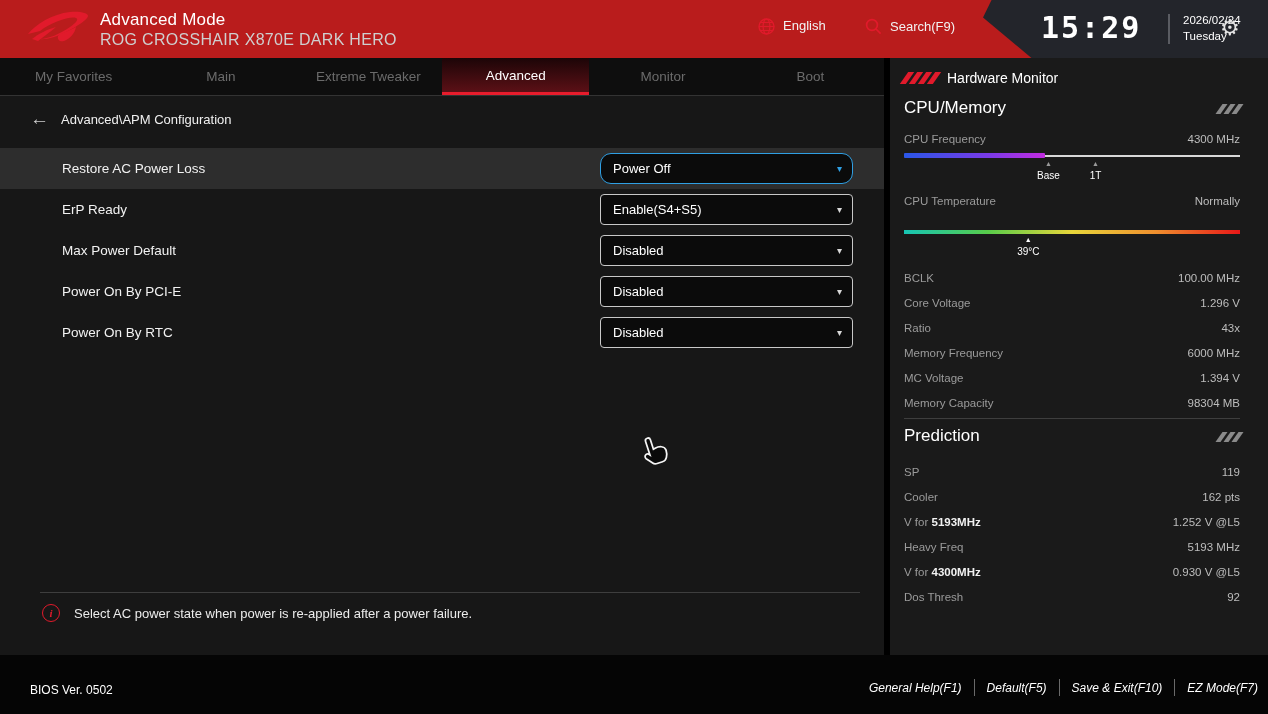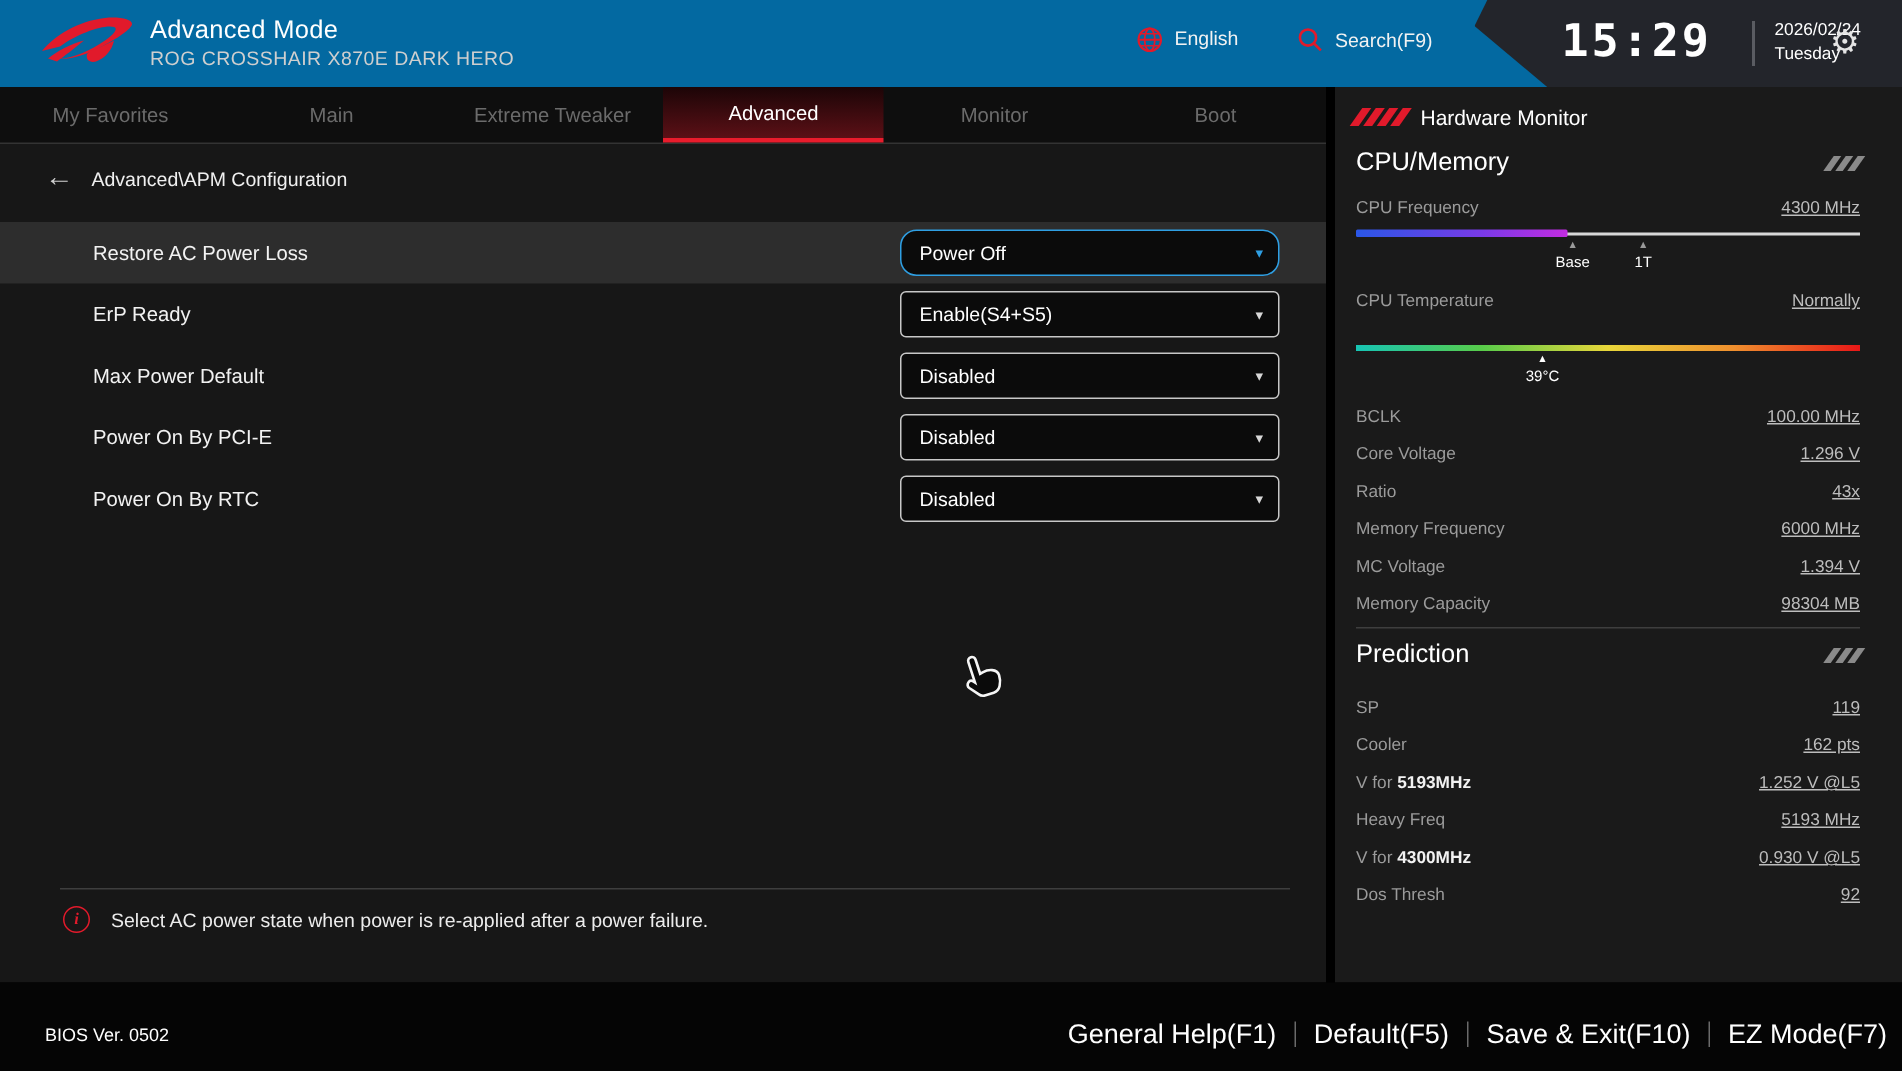--- a/index.html
+++ b/index.html
@@ -1,25 +1,25 @@
 <!DOCTYPE html>
 <html><head>
 <meta charset="utf-8">
 <style>
   * { margin:0; padding:0; box-sizing:border-box; }
   html,body { width:1268px; height:714px; background:#000; overflow:hidden;
               font-family:"Liberation Sans", sans-serif; }
   .app { position:relative; width:1268px; height:714px; background:#000; color:#e8e8e8; }
 
   
-  .header { position:absolute; left:0; top:0; width:1112px; height:58px; background:#0369a1; }
+  .header { position:absolute; left:0; top:0; width:1112px; height:58px; background:#b91c1c; }
   .logo { position:absolute; left:26px; top:6px; width:64px; height:46px; }
   .hdr-titles { position:absolute; left:100px; top:10px; }
   .hdr-title { font-size:17px; color:#fff; letter-spacing:.2px; }
-  .hdr-model { font-size:13px; color:#cfcfcf; margin-top:1px; letter-spacing:.3px; }
+  .hdr-model { font-size:16px; color:#cfcfcf; margin-top:1px; letter-spacing:.3px; }
   .hdr-lang { position:absolute; left:758px; top:18px; display:flex; align-items:flex-start; gap:8px;
               font-size:13px; color:#f2f2f2; cursor:default; }
   .hdr-search { position:absolute; left:865px; top:18px; display:flex; align-items:center; gap:8px;
                 font-size:13px; color:#f2f2f2; }
   .clock-panel { position:absolute; left:983px; top:0; width:285px; height:58px; background:#23252b;
                  clip-path:polygon(3% 0, 100% 0, 100% 100%, 17% 100%, 0 30%); }
   .clock-time { position:absolute; left:58px; top:10px; font-family:"DejaVu Sans Mono", monospace;
                 font-weight:bold; font-size:30px; color:#fff; letter-spacing:2px; font-stretch:condensed; }
   .clock-sep { position:absolute; left:185px; top:14px; width:2px; height:30px; background:#5a5c62; }
   .clock-date { position:absolute; left:200px; top:12px; font-size:11.5px; color:#fff; line-height:16px; }
@@ -64,40 +64,40 @@
   .stripes.red i { background:#e11a2b; }
   .stripes.gray i { width:5px; height:10px; background:#8a8a8a; }
   .hm-header { position:absolute; left:14px; top:12px; display:flex; align-items:center; gap:10px;
                font-size:14px; color:#fff; }
   .sec-head { position:absolute; left:14px; font-size:17px; color:#fff; }
   .sec-stripes { position:absolute; right:28px; }
 
   .mon-row { position:absolute; left:14px; width:336px; height:20px; font-size:11.5px; }
   .mon-row .ml { position:absolute; left:0; color:#9b9b9b; }
   .mon-row .ml b { color:#f2f2f2; font-weight:bold; }
-  .mon-row .mv { position:absolute; right:0; color:#bdbdbd;text-decoration:underline; }
+  .mon-row .mv { position:absolute; right:0; color:#bdbdbd; }
 
   .bar { position:absolute; left:14px; width:336px; height:5px; }
   .bar .track { position:absolute; left:0; top:1.5px; width:100%; height:2px; background:#d8d8d8; }
   .bar .fill { position:absolute; left:0; top:0; height:5px; border-radius:1px;
                background:linear-gradient(90deg,#2a57e8 0%,#7a3ae8 60%,#c22ce0 100%); }
   .bar.temp .track { top:0; height:4px;
                background:linear-gradient(90deg,#17c5b4 0%,#58cc4a 25%,#e8d63a 50%,#ef8f2e 75%,#e81717 100%); }
   .marker { position:absolute; transform:translateX(-50%); display:flex; flex-direction:column;
             align-items:center; line-height:10px; }
   .marker .tri { font-size:7px; color:#9a9a9a; }
   .marker .tri.white { color:#fff; }
   .marker .mlabel { margin-top:2px; font-size:10px; color:#fff; }
   .mon-divider { position:absolute; left:14px; top:360px; width:336px; height:1px; background:#3e3e3e; }
 
   
   .footer { position:absolute; left:0; top:655px; width:1268px; height:59px; background:#050505; }
   .bios-ver { position:absolute; left:30px; top:28px; font-size:12px; color:#ffffff; }
   .fkeys { position:absolute; right:10px; top:24px; display:flex; align-items:center; gap:12px;
-           font-size:18px; color:#fff; }
+           font-size:12px; color:#fff;font-style:italic; }
   .fkeys .sep { width:1px; height:17px; background:#6a6a6a; }
   .fkeys .fk { cursor:pointer; }
 
   .cursor { position:absolute; left:638px; top:432px; width:38px; height:42px; pointer-events:none; }
 </style>
 </head>
 <body>
 
 <div class="app">
 

